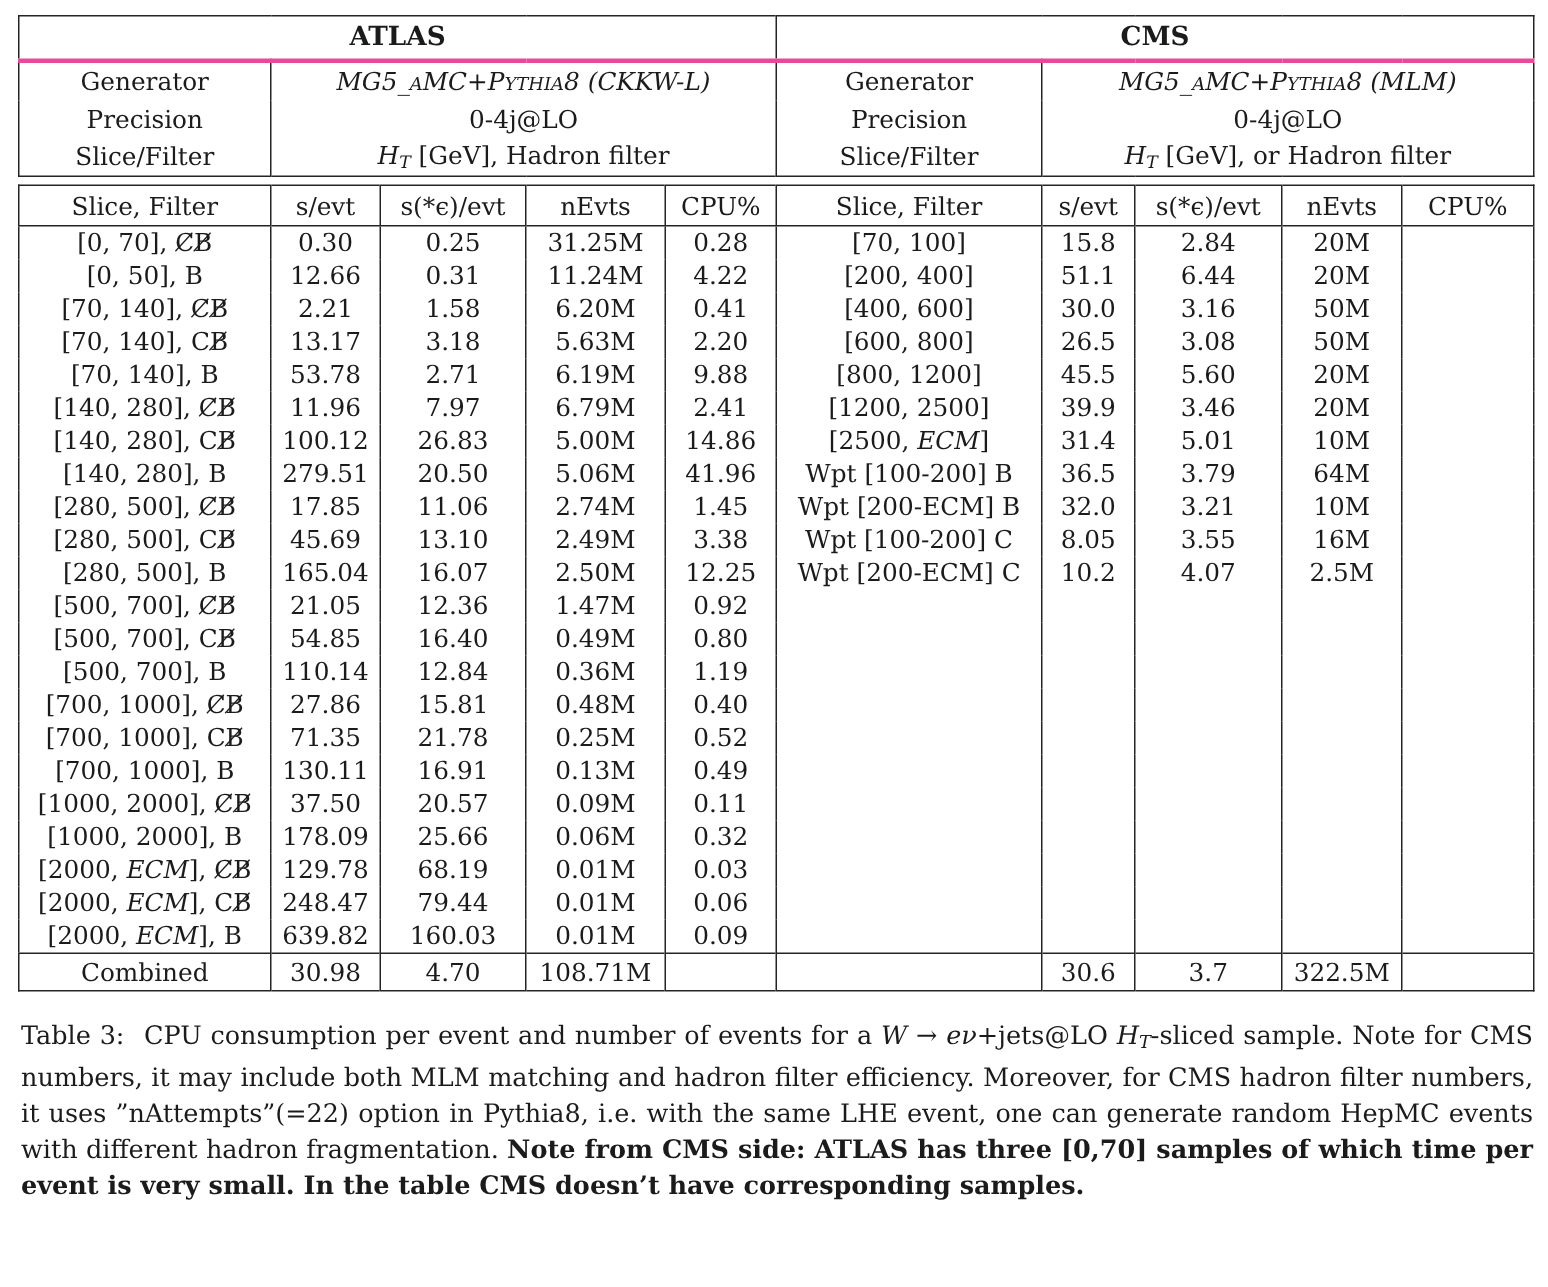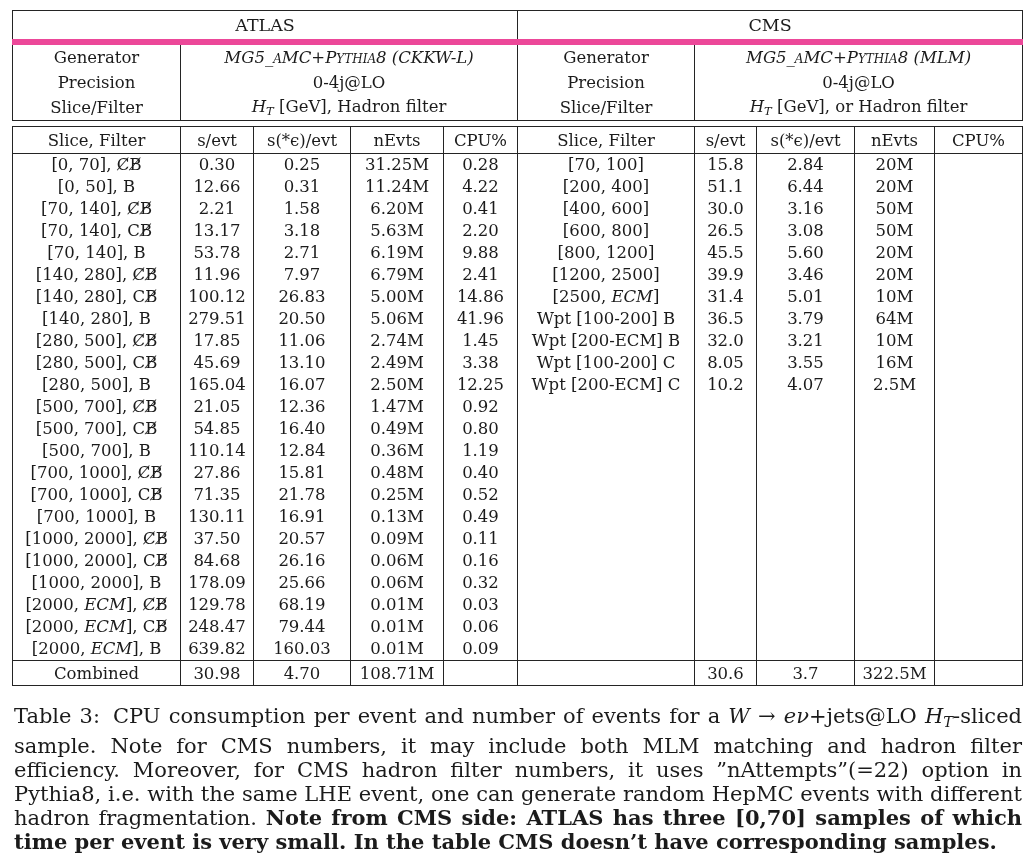--- a/index.html
+++ b/index.html
@@ -24,21 +24,22 @@
     text-align: center;
     font-weight: normal;
     white-space: nowrap;
     overflow: hidden;
   }
 
   
   .block1 tr.exp td {
     height: 28px;
     font-size: 17.5px;
-    border-bottom: 6px solid #ec4899;
+    border-bottom: 3px solid #ec4899;
+    font-weight: bold;
   }
   .block1 tr.meta td { height: 25px; }
   .block1 .rline { border-right: 1px solid #242424; }
   .smallcaps { font-variant: small-caps; font-style: italic; }
 
   
   .block2 { margin-top: 5px; }
   .block2 thead th {
     height: 26px;
     border-bottom: 1px solid #242424;
@@ -53,21 +54,21 @@
   sub.tsub {
     font-size: 0.7em;
     vertical-align: -0.25em;
     font-style: italic;
   }
 
   
   .caption {
     width: 1008px;
     margin: 18px 0 0 2px;
-    font-size: 21px;
+    font-size: 17px;
     line-height: 24px;
     text-align: justify;
   }
   .cap-label { margin-right: 13px; }
   .caption b { font-weight: bold; }
 </style>
 </head>
 <body>
 
 <div class="page">
@@ -353,32 +354,20 @@
           <td>20.57</td>
           <td>0.09M</td>
           <td>0.11</td>
           <td></td>
           <td></td>
           <td></td>
           <td></td>
           <td></td>
         </tr>
         <tr>
-          <td>[1000, 2000], CB̸</td>
-          <td>84.68</td>
-          <td>26.16</td>
-          <td>0.06M</td>
-          <td>0.16</td>
-          <td></td>
-          <td></td>
-          <td></td>
-          <td></td>
-          <td></td>
-        </tr>
-        <tr>
           <td>[1000, 2000], B</td>
           <td>178.09</td>
           <td>25.66</td>
           <td>0.06M</td>
           <td>0.32</td>
           <td></td>
           <td></td>
           <td></td>
           <td></td>
           <td></td>

